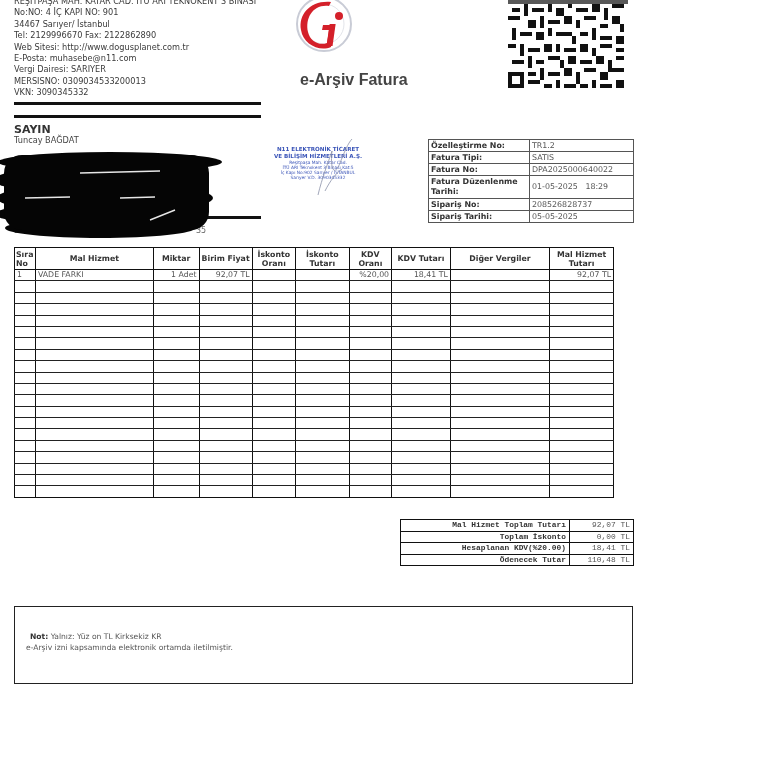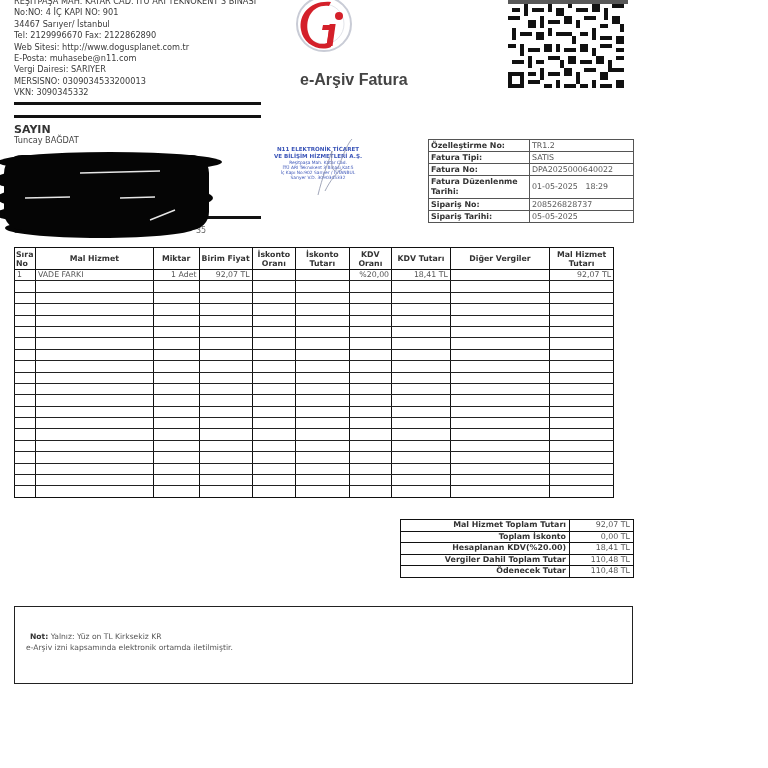--- a/index.html
+++ b/index.html
@@ -21,21 +21,21 @@
   .meta { position:absolute; left:428px; top:139px; width:206px; font-size:7.9px; }
   .meta td { border:1px solid #555; padding:0 2px; height:11px; line-height:10px; }
   .meta td.k { font-weight:bold; color:#333; width:96px; }
   .meta td.v { color:#555; }
   .items { position:absolute; left:14px; top:247px; width:600px; font-size:7.8px; }
   .items th { border:1px solid #111; font-weight:bold; color:#333; line-height:9px; height:21px; padding:0 1px; text-align:center; }
   .items td { border-left:1px solid #111; border-right:1px solid #111; border-top:1px solid #777; border-bottom:1.5px solid #222; height:10.4px; padding:0 2px; line-height:10px; color:#555; }
   .items td.r { text-align:right;margin-left:24px; }
   .items tbody tr:last-child td { border-bottom:1.5px solid #111; }
   .totals { position:absolute; left:400px; top:519px; width:234px; font-size:7.9px; }
-  .totals td { border:1.5px solid #111; height:10.5px; line-height:10px; padding:0 3px; }
+  .totals td { border:1.5px solid #111; height:10.5px; line-height:10px; padding:0 3px;font-family:Liberation Mono, monospace; }
   .totals td.k { text-align:right; font-weight:bold; color:#333; width:162px; }
   .totals td.v { text-align:right; color:#555; border-left:1px solid #555; }
   .note-box { left:14px; top:606px; width:617px; height:76px; border:1.5px solid #222; }
   .note { position:absolute; left:15px; top:24px; font-size:7.6px; color:#555; line-height:11px; }
   .note b { color:#333; }
 </style>
 </head>
 <body>
 
 <div class="abs seller">
@@ -486,24 +486,20 @@
       </tr>
     <tr>
         <td class="k">Toplam İskonto</td>
         <td class="v">0,00 TL</td>
       </tr>
     <tr>
         <td class="k">Hesaplanan KDV(%20.00)</td>
         <td class="v">18,41 TL</td>
       </tr>
     <tr>
-        <td class="k">Vergiler Dahil Toplam Tutar</td>
-        <td class="v">110,48 TL</td>
-      </tr>
-    <tr>
         <td class="k">Ödenecek Tutar</td>
         <td class="v">110,48 TL</td>
       </tr>
   </tbody>
 </table>
 
 <div class="abs note-box">
   <div class="note">
     <div><b>Not:</b><span> Yalnız: Yüz on TL Kirksekiz KR</span></div>
     <div style="margin-left:-4px;">e-Arşiv izni kapsamında elektronik ortamda iletilmiştir.</div>

